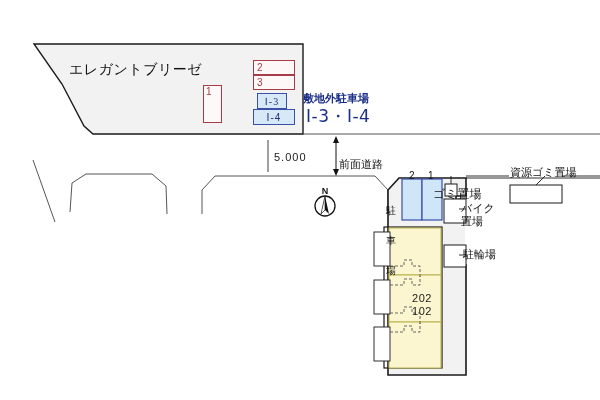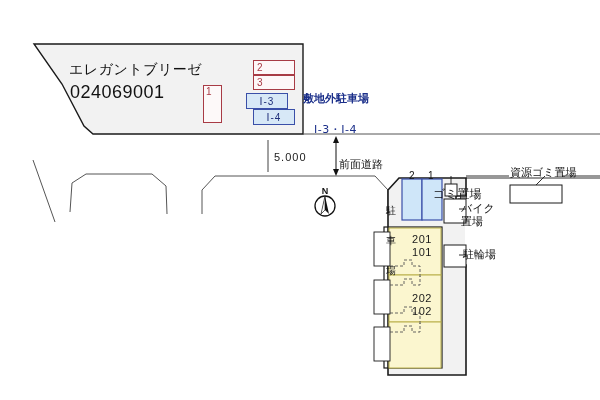--- a/index.html
+++ b/index.html
@@ -65,21 +65,21 @@
   .legend-blue {
     border: 1px solid #3a4fa8;
     background: #d7e8f7;
     color: #20307a;
     justify-content: center;
     letter-spacing: 1px;
   }
   .legend-blue span { padding-left: 0; }
   #legend-row-2 { left: 253px; top: 60px; width: 42px; height: 15px; }
   #legend-row-3 { left: 253px; top: 75px; width: 42px; height: 15px; }
-  #legend-row-i3 { left: 246px; top: 93px; width: 42px; height: 16px; }
+  #legend-row-i3 { left: 257px; top: 93px; width: 30px; height: 16px; font-family: Liberation Serif, serif; }
   #legend-row-i4 { left: 253px; top: 109px; width: 42px; height: 16px; }
 
   #unit-box-1 {
     position: absolute;
     left: 203px; top: 85px;
     width: 19px; height: 38px;
     box-sizing: border-box;
     border: 1px solid #a83b45;
     background: #fdf9f9;
     color: #a83b45;
@@ -88,25 +88,24 @@
   }
 
   
   #offsite-title {
     left: 303px; top: 93px;
     font-size: 11px;
     color: #1b2f8a;
     font-weight: bold;
   }
   #offsite-sub {
-    left: 314px; top: 108px;
-    font-size: 11px;
+    left: 306px; top: 108px;
+    font-size: 17px;
     color: #1b2f8a;
     letter-spacing: 0.5px;
-    margin-top: 16px;
   }
 
   
   #dim-5000 {
     left: 274px; top: 152px;
     font-size: 11px;
     letter-spacing: 1px;
     color: #222;
   }
   #road-label {
@@ -245,21 +244,20 @@
 
     <g>
       <circle cx="325" cy="206" r="10" fill="#ffffff" stroke="#111" stroke-width="1.3"></circle>
       <polygon points="325,196 321,214 325,210 329,214" fill="#111"></polygon>
       <polygon points="325,196 321,214 325,210" fill="#ffffff" stroke="#111" stroke-width="0.6"></polygon>
     </g>
 
   </svg>
 
   <div class="lbl lbl-jp" id="title-name">エレガントブリーゼ</div>
-  <div class="lbl" id="title-code">024069001</div>
 
   <div class="legend-box legend-red" id="legend-row-2">
     <span>2</span>
   </div>
   <div class="legend-box legend-red" id="legend-row-3">
     <span>3</span>
   </div>
   <div class="legend-box legend-blue" id="legend-row-i3">
     <span>Ⅰ-3</span>
   </div>
@@ -283,24 +281,20 @@
 
   <div class="lbl lbl-jp" id="parking-vlabel">
     <i>駐</i>
     <i>車</i>
     <i>場</i>
   </div>
 
   <div class="stall-num" id="stall-num-2">2</div>
   <div class="stall-num" id="stall-num-1">1</div>
 
-  <div class="unit-text" id="unit-201">
-    <div>201</div>
-    <div>101</div>
-  </div>
   <div class="unit-text" id="unit-202">
     <div>202</div>
     <div>102</div>
   </div>
 
   <div id="compass">
     <div class="n-letter">N</div>
   </div>
 
 </div>

